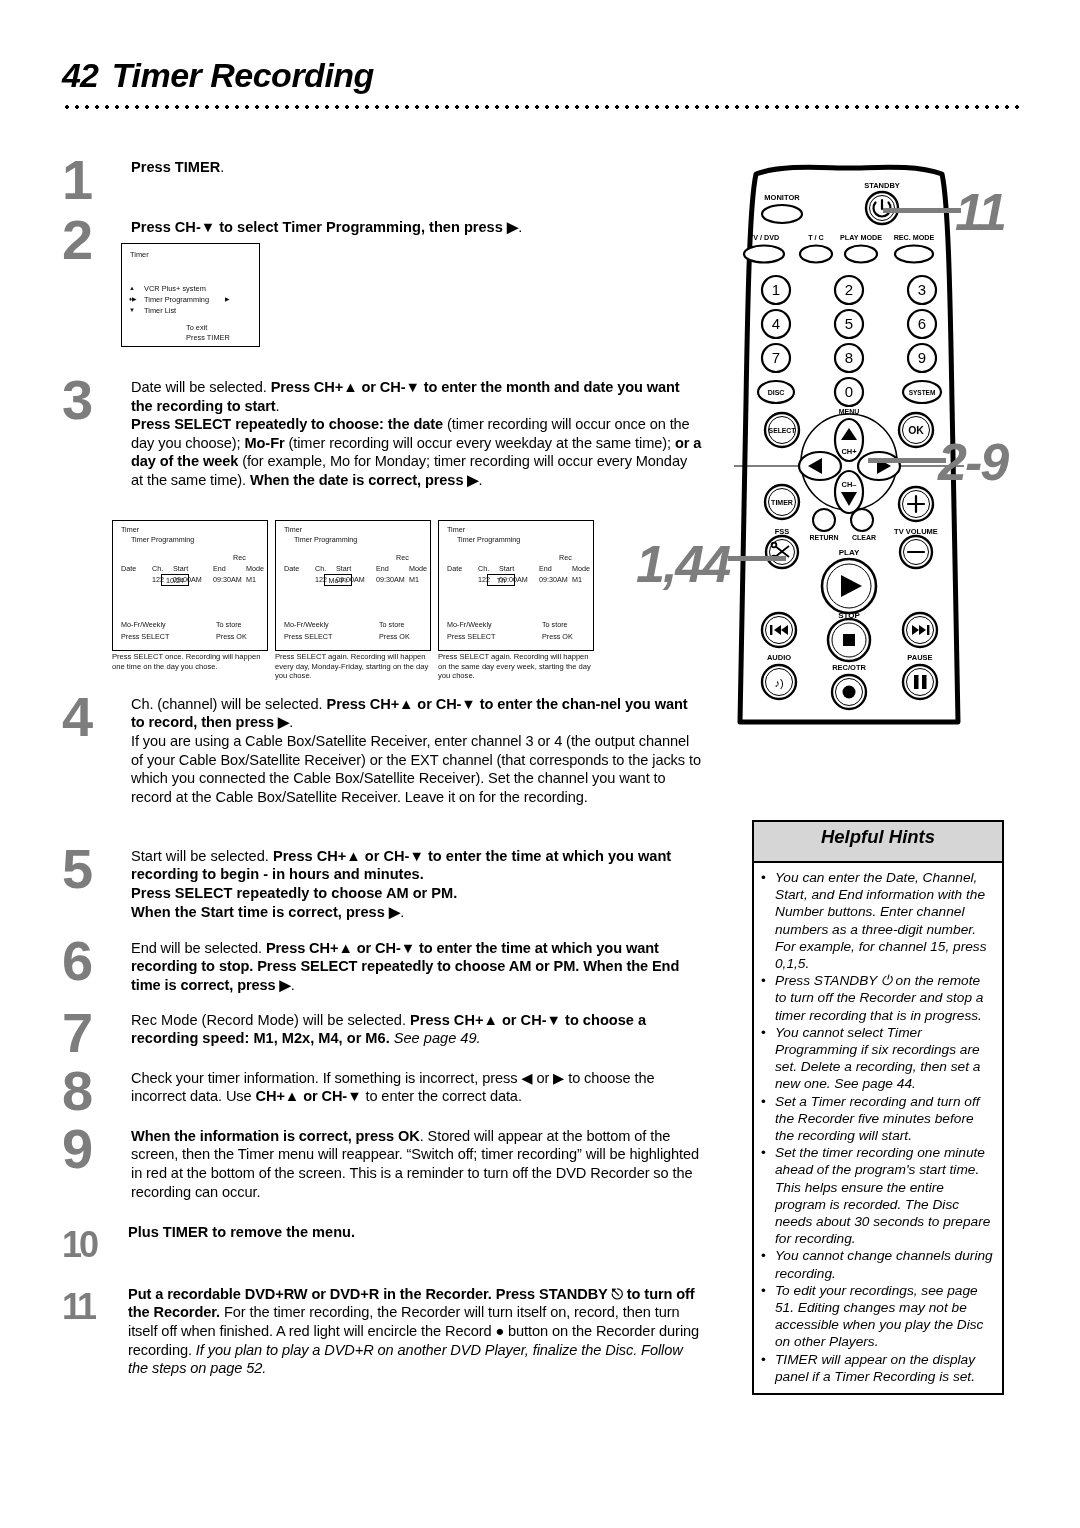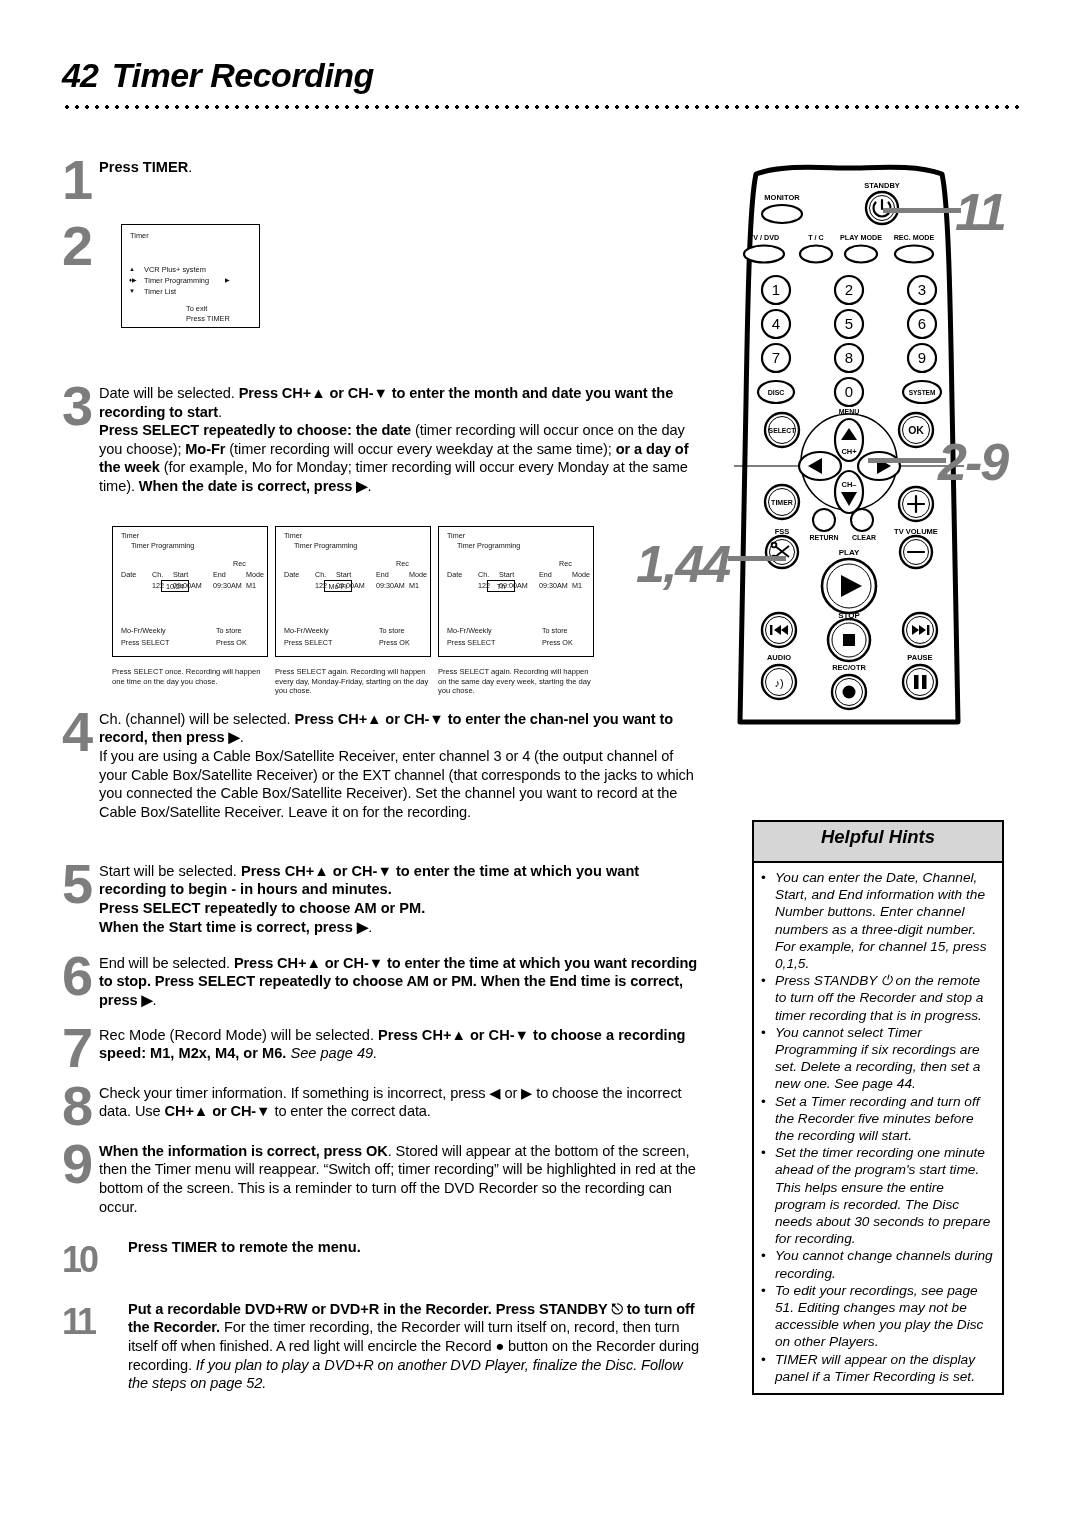--- a/index.html
+++ b/index.html
@@ -34,21 +34,21 @@
 
   .step { position: relative; display: block; margin-bottom: 0; }
   .stepnum {
     position: absolute; left: 0; top: 0;
     color: #7d7d7d; font-weight: bold; font-size: 56px;
     line-height: 44px; letter-spacing: -2px;
     font-family: "Liberation Sans", sans-serif;
   }
   .stepnum.wide { letter-spacing: -3px; font-size: 36px; }
   .steptext {
-    margin-left: 37px; font-size: 14.6px; line-height: 18.6px;
+    margin-left: 69px; font-size: 14.6px; line-height: 18.6px;
     text-align: left;
   }
   .steptext b { font-weight: bold; }
   .steptext i { font-style: italic; }
   .tight { letter-spacing: -0.1px; }
 
   
   .osd2 {
     margin-left: 59px; margin-top: 6px;
     width: 139px; height: 104px;
@@ -82,21 +82,21 @@
   .c-end { left: 94px; }  .c-mode { left: 127px; }
   .datebox {
     position: absolute; left: 0px; top: 53px;
     border: 1px solid #000; padding: 0px 2px; min-width: 28px;
     height: 12px; line-height: 11px; text-align: center; font-size: 7.2px; margin-left: 48px;
   }
   .tpanel .foot1 { position: absolute; left: 8px; top: 100px; }
   .tpanel .foot2 { position: absolute; left: 8px; top: 112px; }
   .tpanel .foot3 { position: absolute; left: 103px; top: 100px; }
   .tpanel .foot4 { position: absolute; left: 103px; top: 112px; }
-  .pcap { font-size: 7.6px; line-height: 9.6px; margin-top: 10px; color: #111; }
+  .pcap { font-size: 7.6px; line-height: 9.6px; margin-top: 1px; color: #111; }
 
   
   .remote { position: absolute; left: 724px; top: 162px; width: 250px; height: 574px; }
   .remote svg { display: block; }
 
   
   .callout {
     position: absolute; color: #7d7d7d; font-weight: bold;
     font-style: italic; font-family: "Liberation Sans", sans-serif;
   }
@@ -141,20 +141,21 @@
 
   <div class="leftcol">
 
     <div class="step" style="height:60px;">
       <div class="stepnum">1</div>
       <div class="steptext"><b>Press TIMER</b>.</div>
     </div>
 
     <div class="step" style="height:160px;">
       <div class="stepnum">2</div>
+      <div class="steptext"><b>Press CH-▼ to select Timer Programming, then press ▶</b>.</div>
 
       <div class="osd2">
         <div class="t">Timer</div>
         <div class="row r1">
           <span class="arw">▲</span>
           <span>VCR Plus+ system</span>
         </div>
         <div class="row r2">
           <span class="arw">♦▶</span>
           <span>Timer Programming</span>
@@ -283,21 +284,21 @@
       <div class="steptext tight">Check your timer information. If something is incorrect, press ◀ or ▶ to choose the incorrect data. Use <b>CH+▲ or CH-▼</b> to enter the correct data.</div>
     </div>
 
     <div class="step" style="height:96px;">
       <div class="stepnum">9</div>
       <div class="steptext tight"><b>When the information is correct, press OK</b>. Stored will appear at the bottom of the screen, then the Timer menu will reappear. “Switch off; timer recording” will be highlighted in red at the bottom of the screen. This is a reminder to turn off the DVD Recorder so the recording can occur.</div>
     </div>
 
     <div class="step" style="height:62px;">
       <div class="stepnum wide">10</div>
-      <div class="steptext" style="margin-left:66px;"><b>Press TIMER to remote the menu.</b></div>
+      <div class="steptext" style="margin-left:66px;"><b>Plus TIMER to remove the menu.</b></div>
     </div>
 
     <div class="step" style="height:130px;">
       <div class="stepnum wide">11</div>
       <div class="steptext tight" style="margin-left:66px;"><b>Put a recordable DVD+RW or DVD+R in the Recorder. Press STANDBY ⎋ to turn off the Recorder.</b> For the timer recording, the Recorder will turn itself on, record, then turn itself off when finished. A red light will encircle the Record ● button on the Recorder during recording. <i>If you plan to play a DVD+R on another DVD Player, finalize the Disc. Follow the steps on page 52.</i></div>
     </div>
 
   </div>
 
   <div class="remote">

